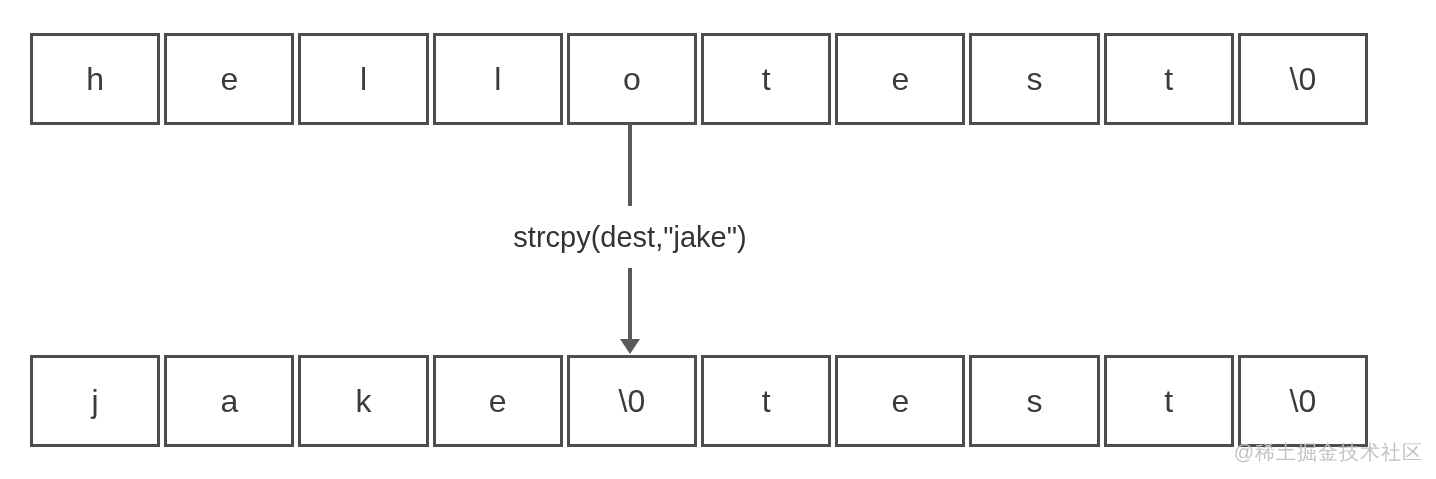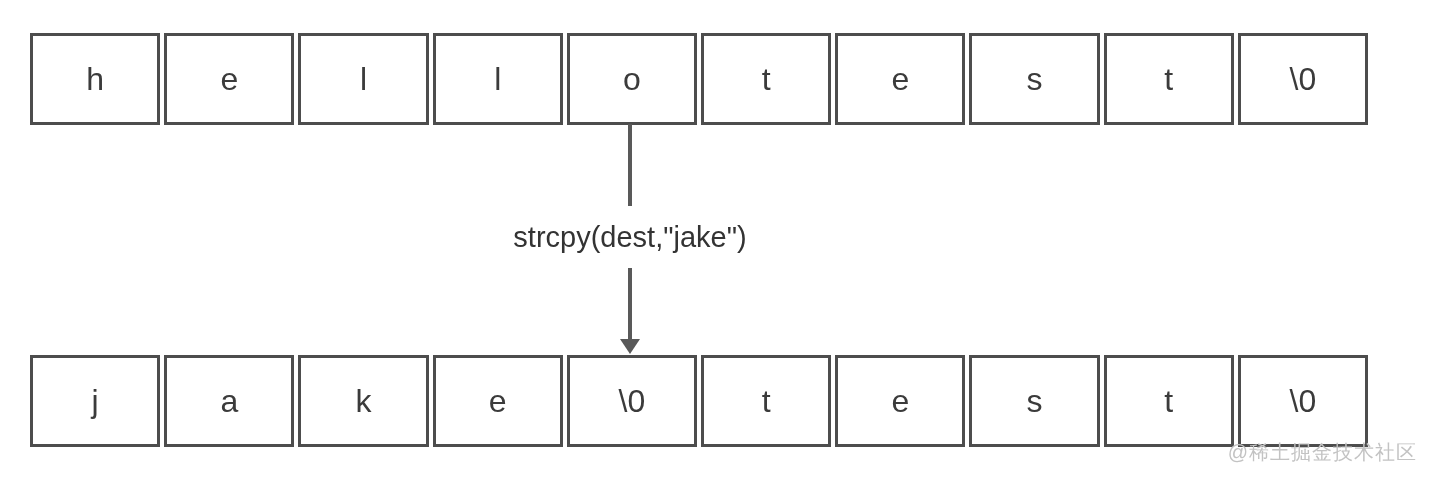--- a/index.html
+++ b/index.html
@@ -60,21 +60,21 @@
     left: 430px;
     top: 221px;
     width: 400px;
     text-align: center;
     font-size: 29px;
     color: #333333;
     white-space: nowrap;
   }
   .watermark {
     position: absolute;
-    right: 19px;
+    right: 13px;
     bottom: 13px;
     font-size: 20px;
     color: #c3c3c3;
     letter-spacing: 1px;
   }
 </style>
 </head>
 <body>
 
 <div class="canvas">

